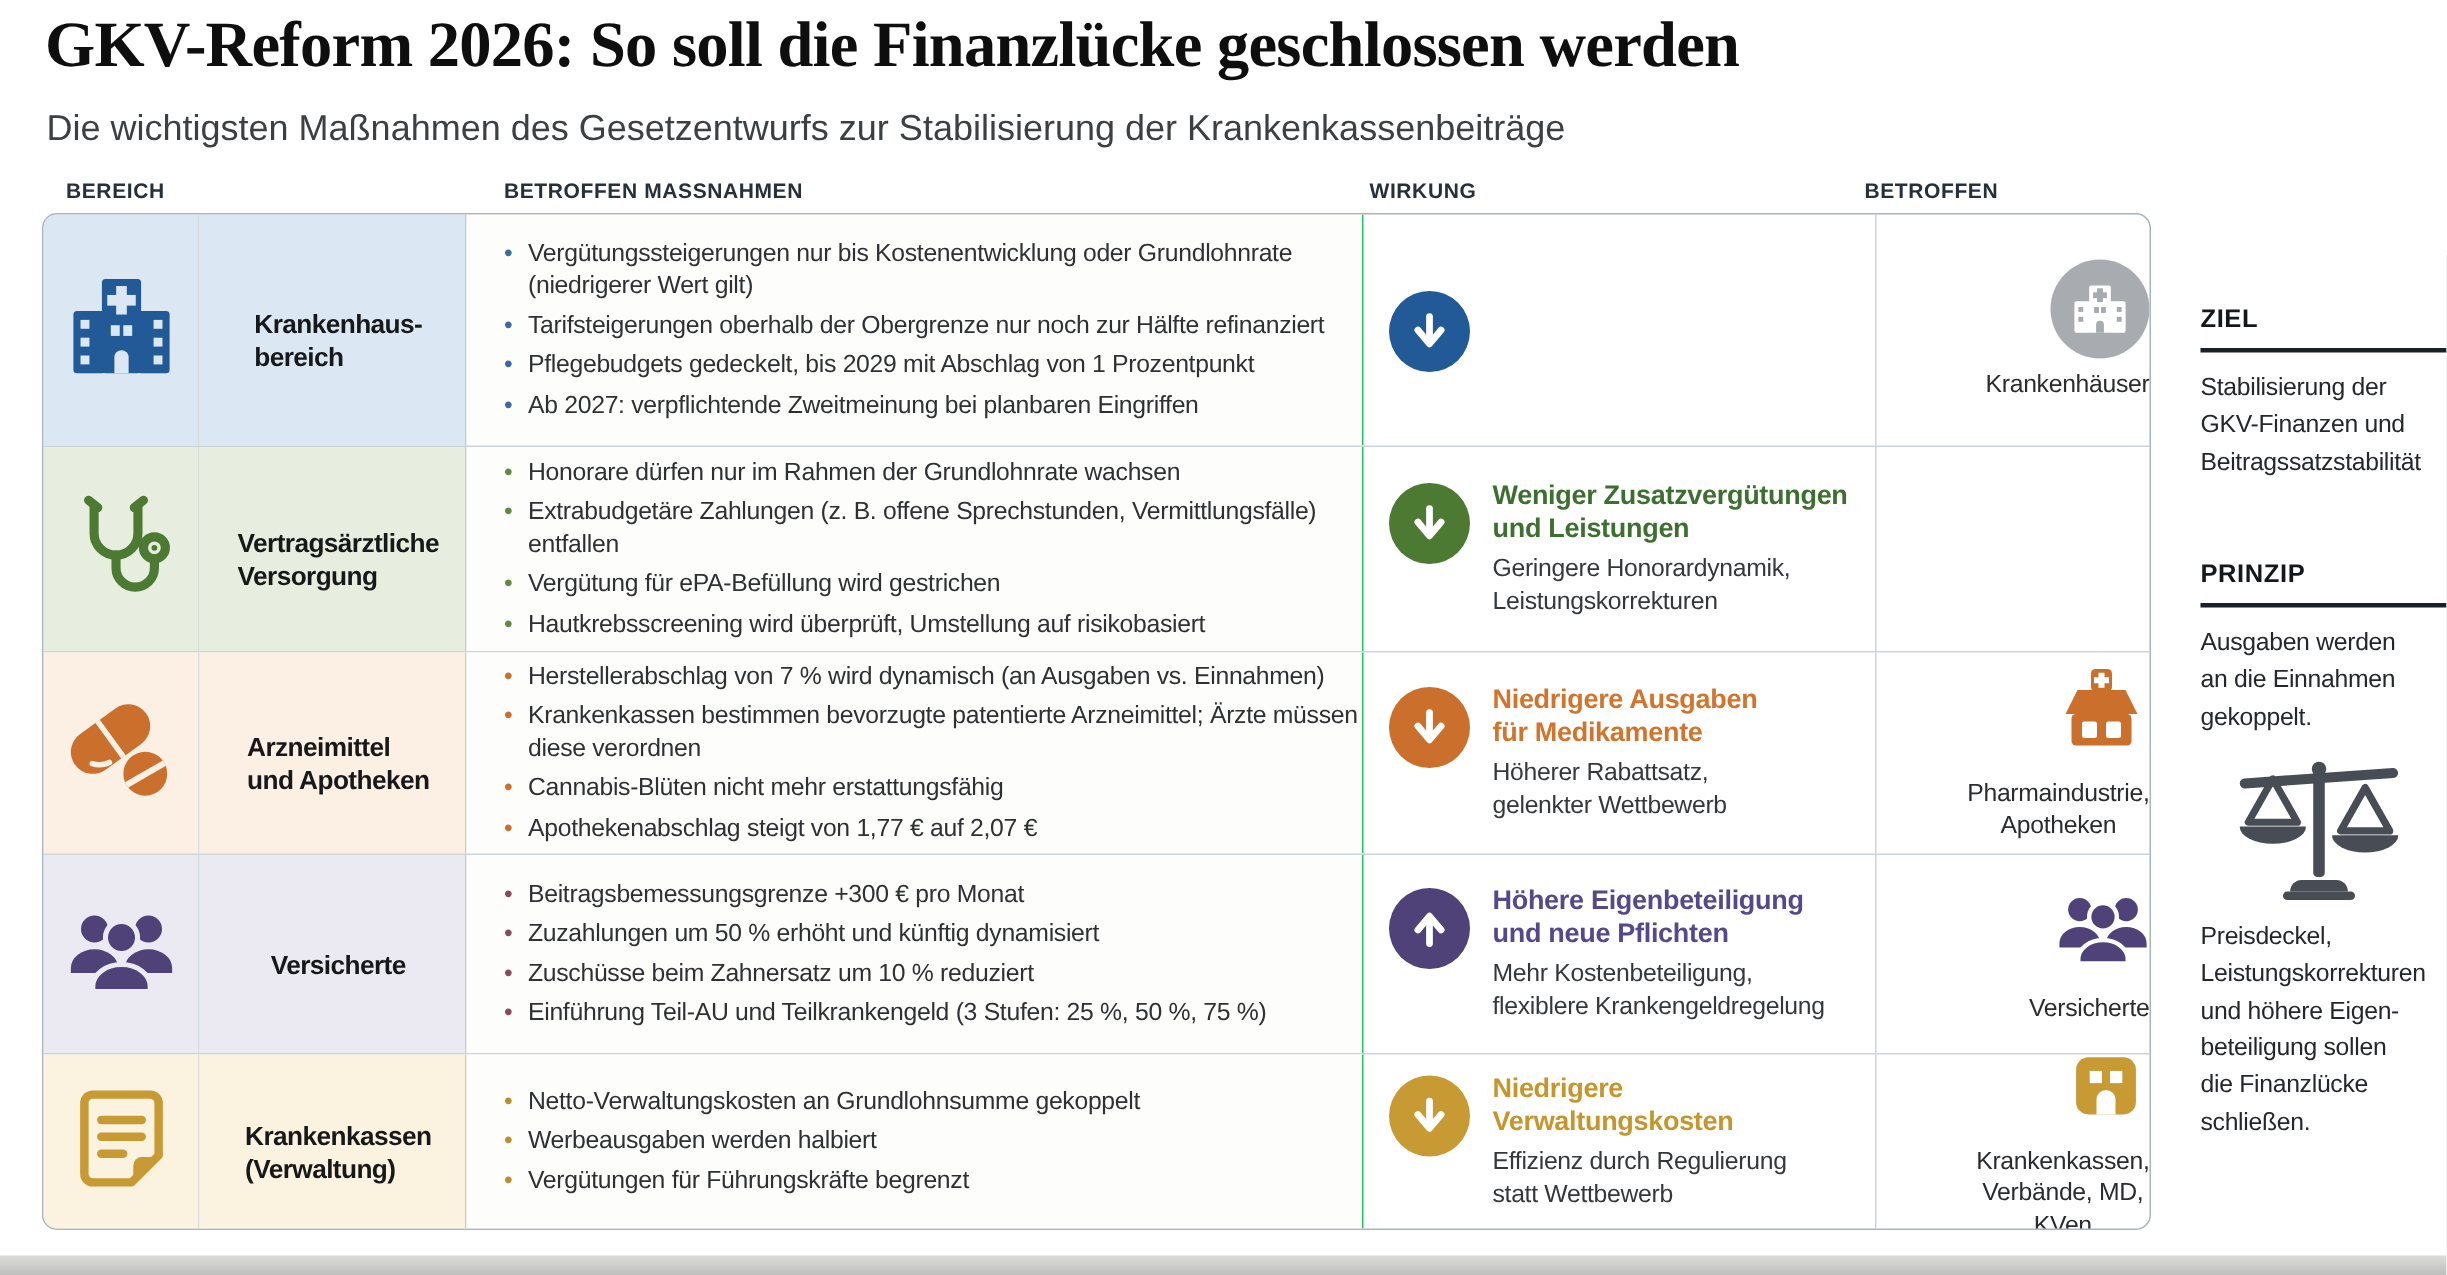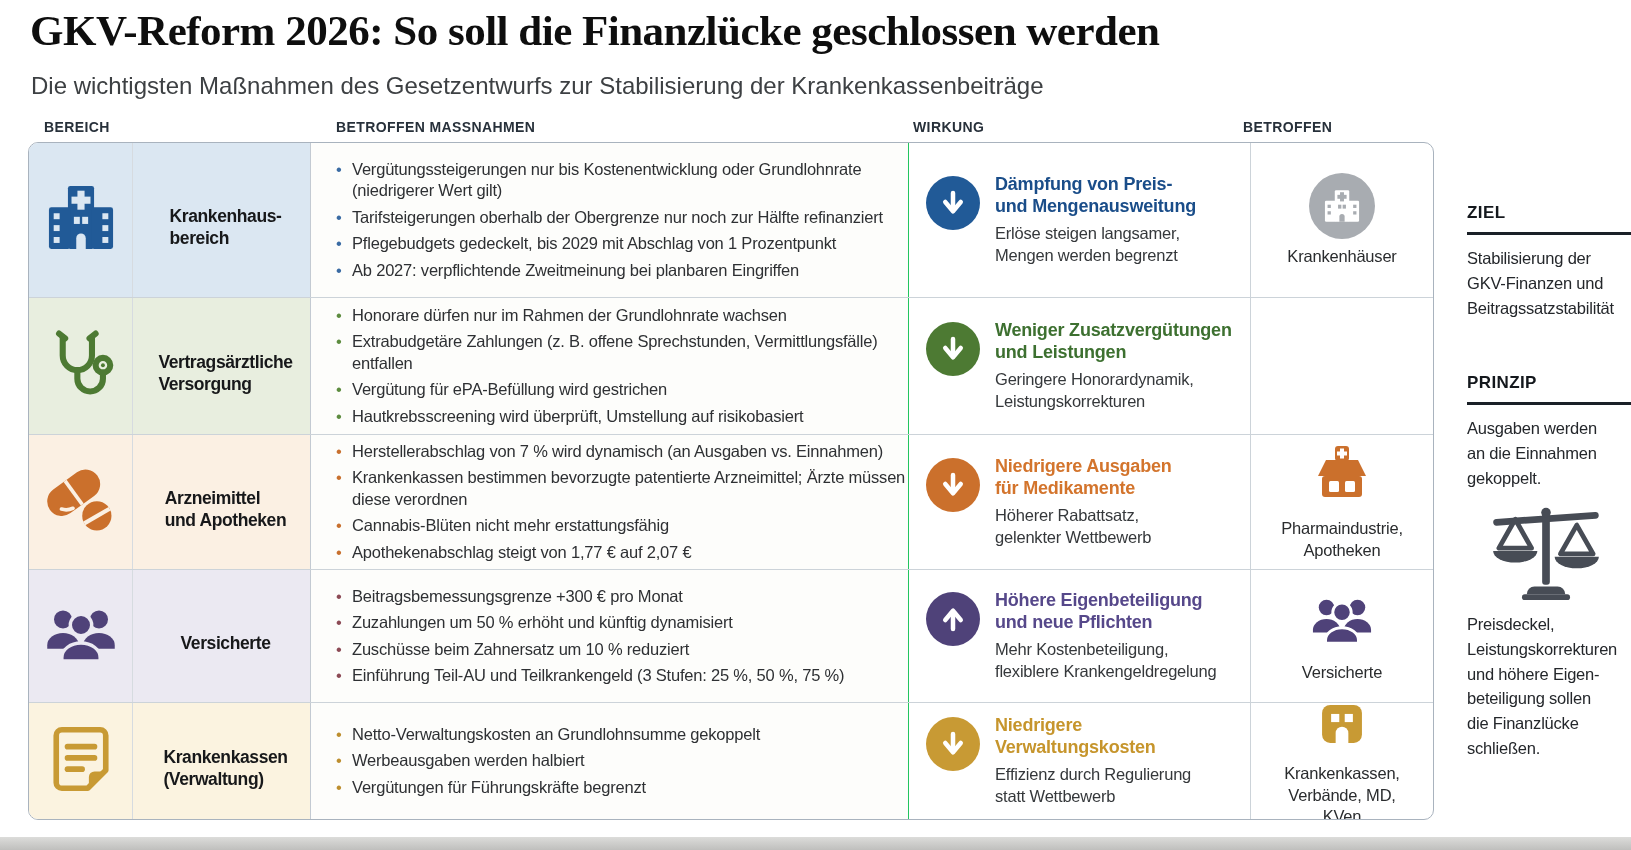--- a/index.html
+++ b/index.html
@@ -30,21 +30,21 @@
   li.measure::before{content:"•";position:absolute;left:3px;top:0;color:var(--bullet);}
   .c-wirkung{width:342px;box-sizing:border-box;border-right:1px solid #ccd3d9;display:flex;align-items:center;
           padding:8px 6px 8px 17px;}
   .effect{display:flex;align-items:flex-start;}
   .badge{width:54px;height:54px;border-radius:50%;background:var(--accent);flex-shrink:0;margin-right:15px;margin-top:2px;
           display:flex;align-items:center;justify-content:center;}
   .arrow-icon{width:30px;height:30px;}
   .arrow-icon.up{transform:rotate(180deg);}
   .effect-title{font-size:18px;font-weight:bold;letter-spacing:-0.2px;color:var(--title);line-height:1.2;white-space:pre-line;}
   .effect-sub{font-size:16.5px;color:#35383b;letter-spacing:-0.2px;line-height:1.28;margin-top:6px;white-space:pre-line;}
-  .c-betroffen{flex:1;display:flex;flex-direction:column;align-items:center;justify-content:center;text-align:center;}
+  .c-betroffen{flex:1;display:flex;flex-direction:column;align-items:flex-end;justify-content:center;text-align:center;}
   .affected-label{font-size:16.5px;color:#2a2c2e;line-height:1.3;margin-top:7px;white-space:pre-line;letter-spacing:-0.2px;}
   .gray-circle{width:66px;height:66px;border-radius:50%;background:#a8acb1;display:flex;align-items:center;justify-content:center;}
 
   .row.c-blue  {--bg:#dbe7f2; --accent:#215a97; --title:#1a4d89; --bullet:#3a6ba3;}
   .row.c-green {--bg:#e8eedf; --accent:#4d7a33; --title:#3d7030; --bullet:#5d8c3f;}
   .row.c-orange{--bg:#fbf0e3; --accent:#cb702c; --title:#d3742c; --bullet:#c8702e;}
   .row.c-purple{--bg:#ebe9f2; --accent:#4f4279; --title:#56488a; --bullet:#8c4a55;}
   .row.c-gold  {--bg:#fbf3e0; --accent:#c89a34; --title:#c6952c; --bullet:#bd8e2f;}
 
   .sidebar{position:absolute;left:1467px;top:0;width:164px;height:642px;}
@@ -105,26 +105,20 @@
         </ul>
       </div>
       <div class="c-wirkung">
         <div class="effect">
           <span class="badge">
             <svg class="arrow-icon down" viewBox="0 0 24 24" fill="none" stroke="#fff" stroke-width="3.6" stroke-linecap="round" stroke-linejoin="round">
                 <path d="M12 4 v12"></path>
                 <path d="M5.8 11.2 L12 18.6 L18.2 11.2"></path>
               </svg>
           </span>
-          <div class="effect-text">
-            <div class="effect-title">Dämpfung von Preis-
-und Mengenausweitung</div>
-            <div class="effect-sub">Erlöse steigen langsamer,
-Mengen werden begrenzt</div>
-          </div>
         </div>
       </div>
       <div class="c-betroffen">
         <span class="gray-circle">
           <svg viewBox="0 0 64 64" width="42" height="42">
             <rect x="21" y="8" width="22" height="48" rx="2" fill="#fff"></rect>
             <rect x="6" y="24" width="17" height="32" rx="2" fill="#fff"></rect>
             <rect x="41" y="24" width="17" height="32" rx="2" fill="#fff"></rect>
             <rect x="29" y="11" width="6" height="14" fill="#a8acb1"></rect>
             <rect x="25" y="15" width="14" height="6" fill="#a8acb1"></rect>

